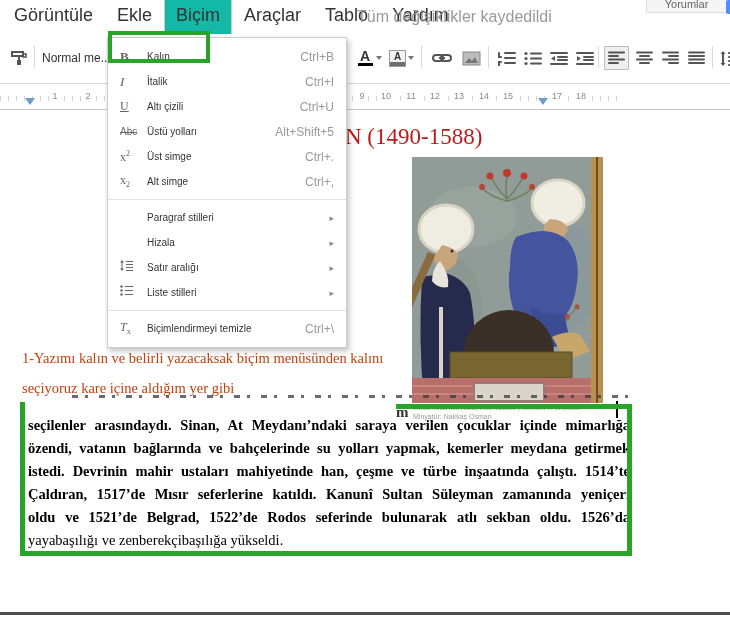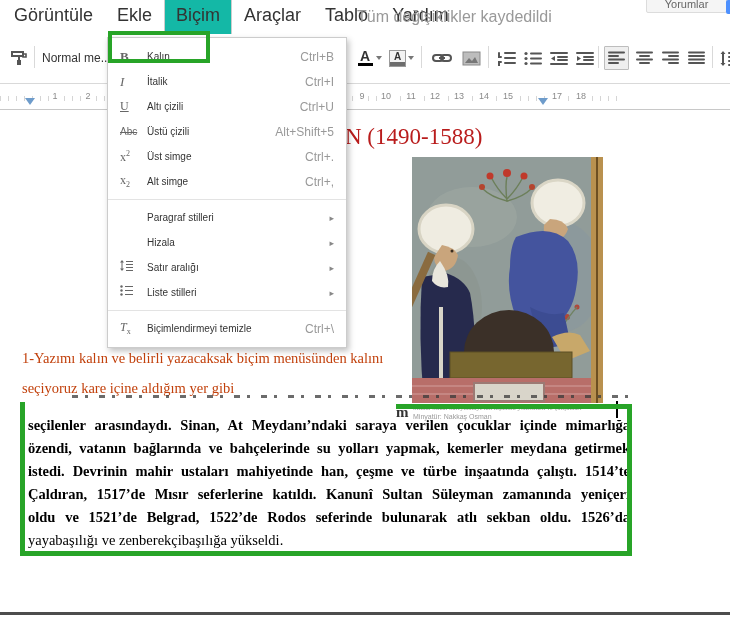--- a/index.html
+++ b/index.html
@@ -302,21 +302,21 @@
         <span class="mi-label">İtalik</span>
         <span class="mi-short">Ctrl+I</span>
       </div>
       <div class="menu-row">
         <span class="mi-icon"><u style="font-size:12px;">U</u></span>
         <span class="mi-label">Altı çizili</span>
         <span class="mi-short">Ctrl+U</span>
       </div>
       <div class="menu-row">
         <span class="mi-icon"><span class="strike">Abc</span></span>
-        <span class="mi-label">Üstü çizili</span>
+        <span class="mi-label">Üstü yolları</span>
         <span class="mi-short">Alt+Shift+5</span>
       </div>
       <div class="menu-row">
         <span class="mi-icon">x<sup>2</sup></span>
         <span class="mi-label">Üst simge</span>
         <span class="mi-short">Ctrl+.</span>
       </div>
       <div class="menu-row">
         <span class="mi-icon">x<sub>2</sub></span>
         <span class="mi-label">Alt simge</span>

